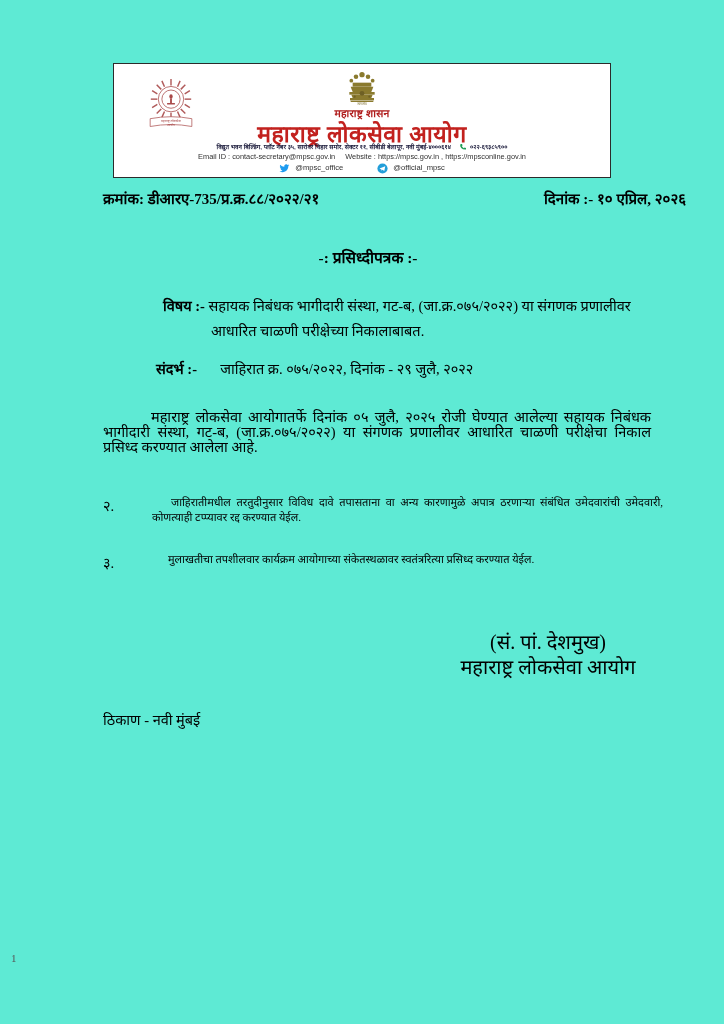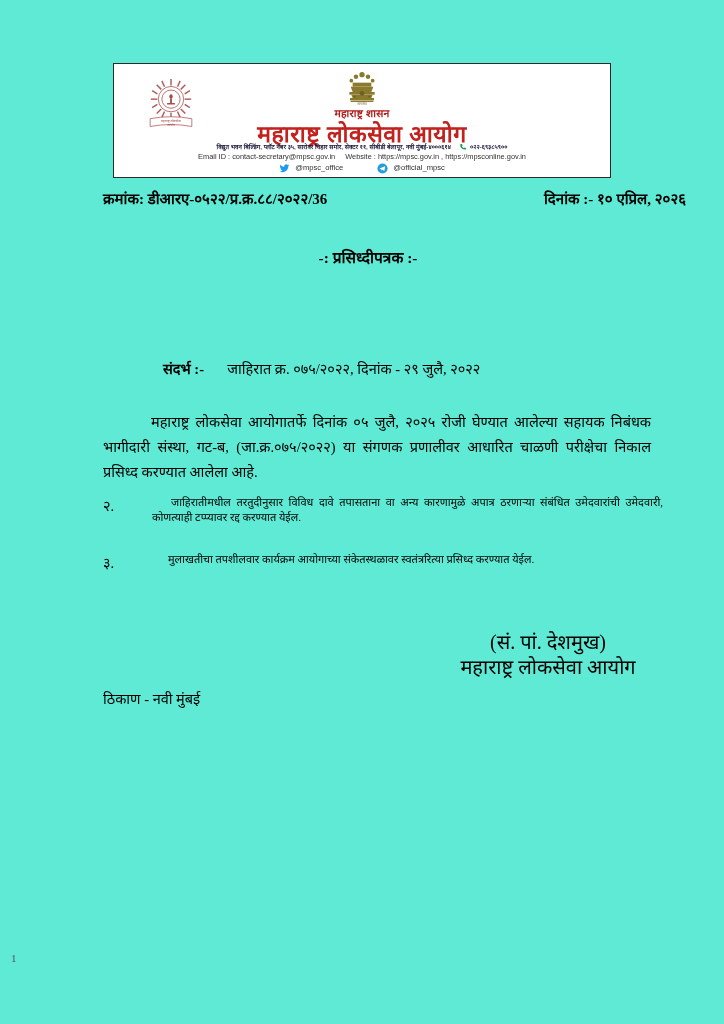--- a/index.html
+++ b/index.html
@@ -182,35 +182,35 @@
     font-weight: bold;
   }
   .subject-l2 {
     display: block;
     margin-left: 48px;
   }
 
   
   .reference-block {
     position: absolute;
-    left: 163px;
+    left: 156px;
     top: 358px;
     font-size: 14.5px;
   }
   .reference-block .lbl { font-weight: bold; }
   .ref-gap { display: inline-block; width: 16px; }
 
   
   .para1 {
     position: absolute;
     left: 103px;
     top: 410px;
     width: 548px;
     font-size: 14.5px;
-    line-height: 25px;
+    line-height: 15px;
     text-align: justify;
     text-indent: 48px;
   }
   .para-num {
     position: absolute;
     left: 103px;
     font-size: 14.5px;
   }
   .para-body {
     position: absolute;
@@ -233,21 +233,21 @@
     text-align: center;
     font-size: 20px;
     line-height: 25px;
     width: 260px;
   }
 
   
   .place-line {
     position: absolute;
     left: 103px;
-    top: 688px;
+    top: 709px;
     font-size: 14.5px;
   }
 
   
   .page-number {
     position: absolute;
     left: 11px;
     top: 952px;
     font-size: 11px;
     color: #555555;
@@ -346,25 +346,30 @@
             <circle cx="8" cy="8" r="7.4" fill="#229ED9"></circle>
             <path d="M3.6 8.1 L12 4.6 L10.6 11.8 L7.9 9.8 L6.5 11.1 L6.4 9.3 Z" fill="#ffffff"></path>
           </svg>
           <span>@official_mpsc</span>
         </span>
       </div>
 
     </div>
   </div>
 
-  <div class="ref-line">क्रमांक: डीआरए-०५२२/प्र.क्र.८८/२०२२/36</div>
+  <div class="ref-line">क्रमांक: डीआरए-735/प्र.क्र.८८/२०२२/२१</div>
   <div class="date-line">दिनांक :-  १० एप्रिल, २०२६</div>
 
   <div class="doc-title">-: प्रसिध्दीपत्रक :-</div>
 
+  <div class="subject-block">
+    <span class="lbl">विषय :-</span>
+    <span>सहायक निबंधक भागीदारी संस्था, गट-ब, (जा.क्र.०७५/२०२२) या संगणक प्रणालीवर</span>
+    <span class="subject-l2">आधारित चाळणी परीक्षेच्या निकालाबाबत.</span>
+  </div>
 
   <div class="reference-block">
     <span class="lbl">संदर्भ  :-</span>
     <span class="ref-gap"></span>
     <span>जाहिरात क्र. ०७५/२०२२, दिनांक - २९ जुलै, २०२२</span>
   </div>
 
   <div class="para1">महाराष्ट्र लोकसेवा आयोगातर्फे दिनांक ०५ जुलै, २०२५ रोजी घेण्यात आलेल्या सहायक निबंधक भागीदारी संस्था, गट-ब, (जा.क्र.०७५/२०२२) या संगणक प्रणालीवर आधारित चाळणी परीक्षेचा निकाल प्रसिध्द करण्यात आलेला आहे.</div>
 
   <div class="para-num para2-num">२.</div>

